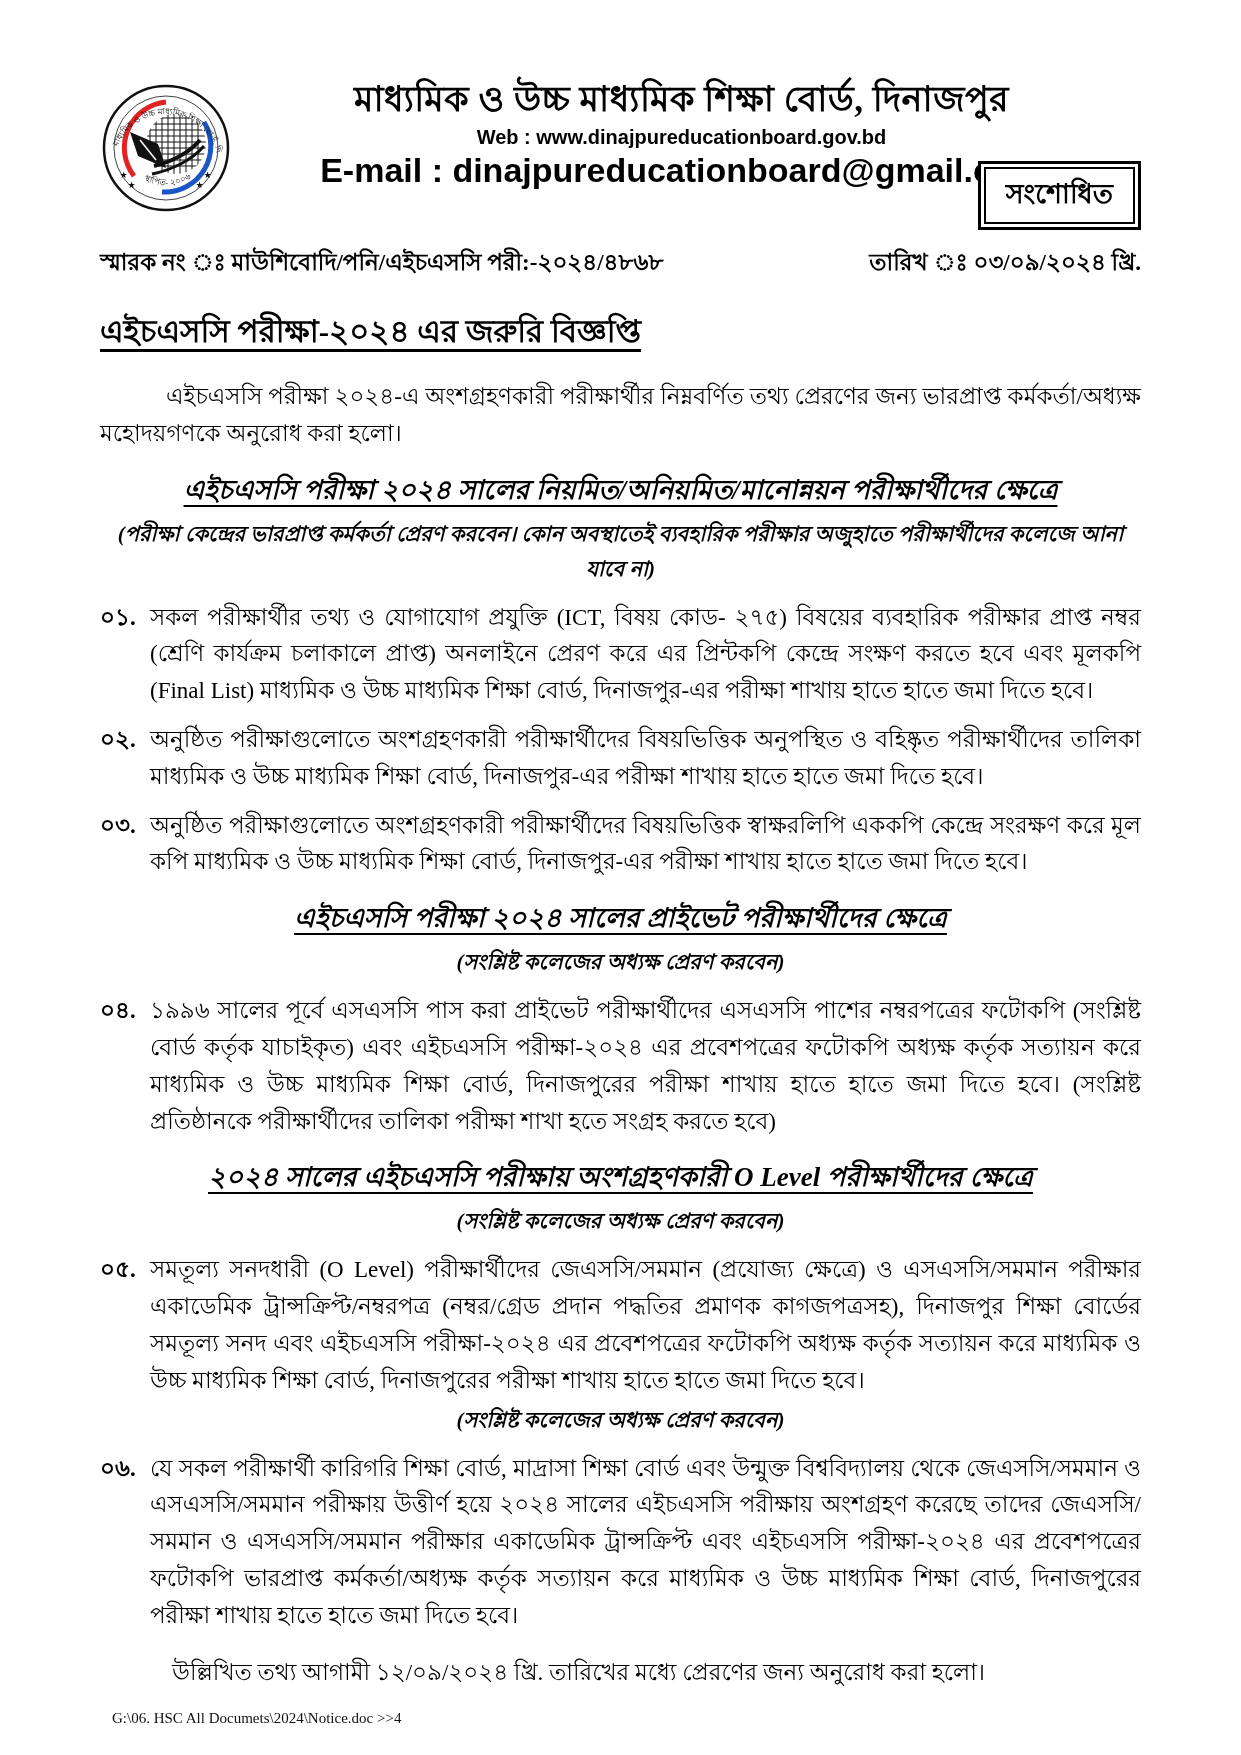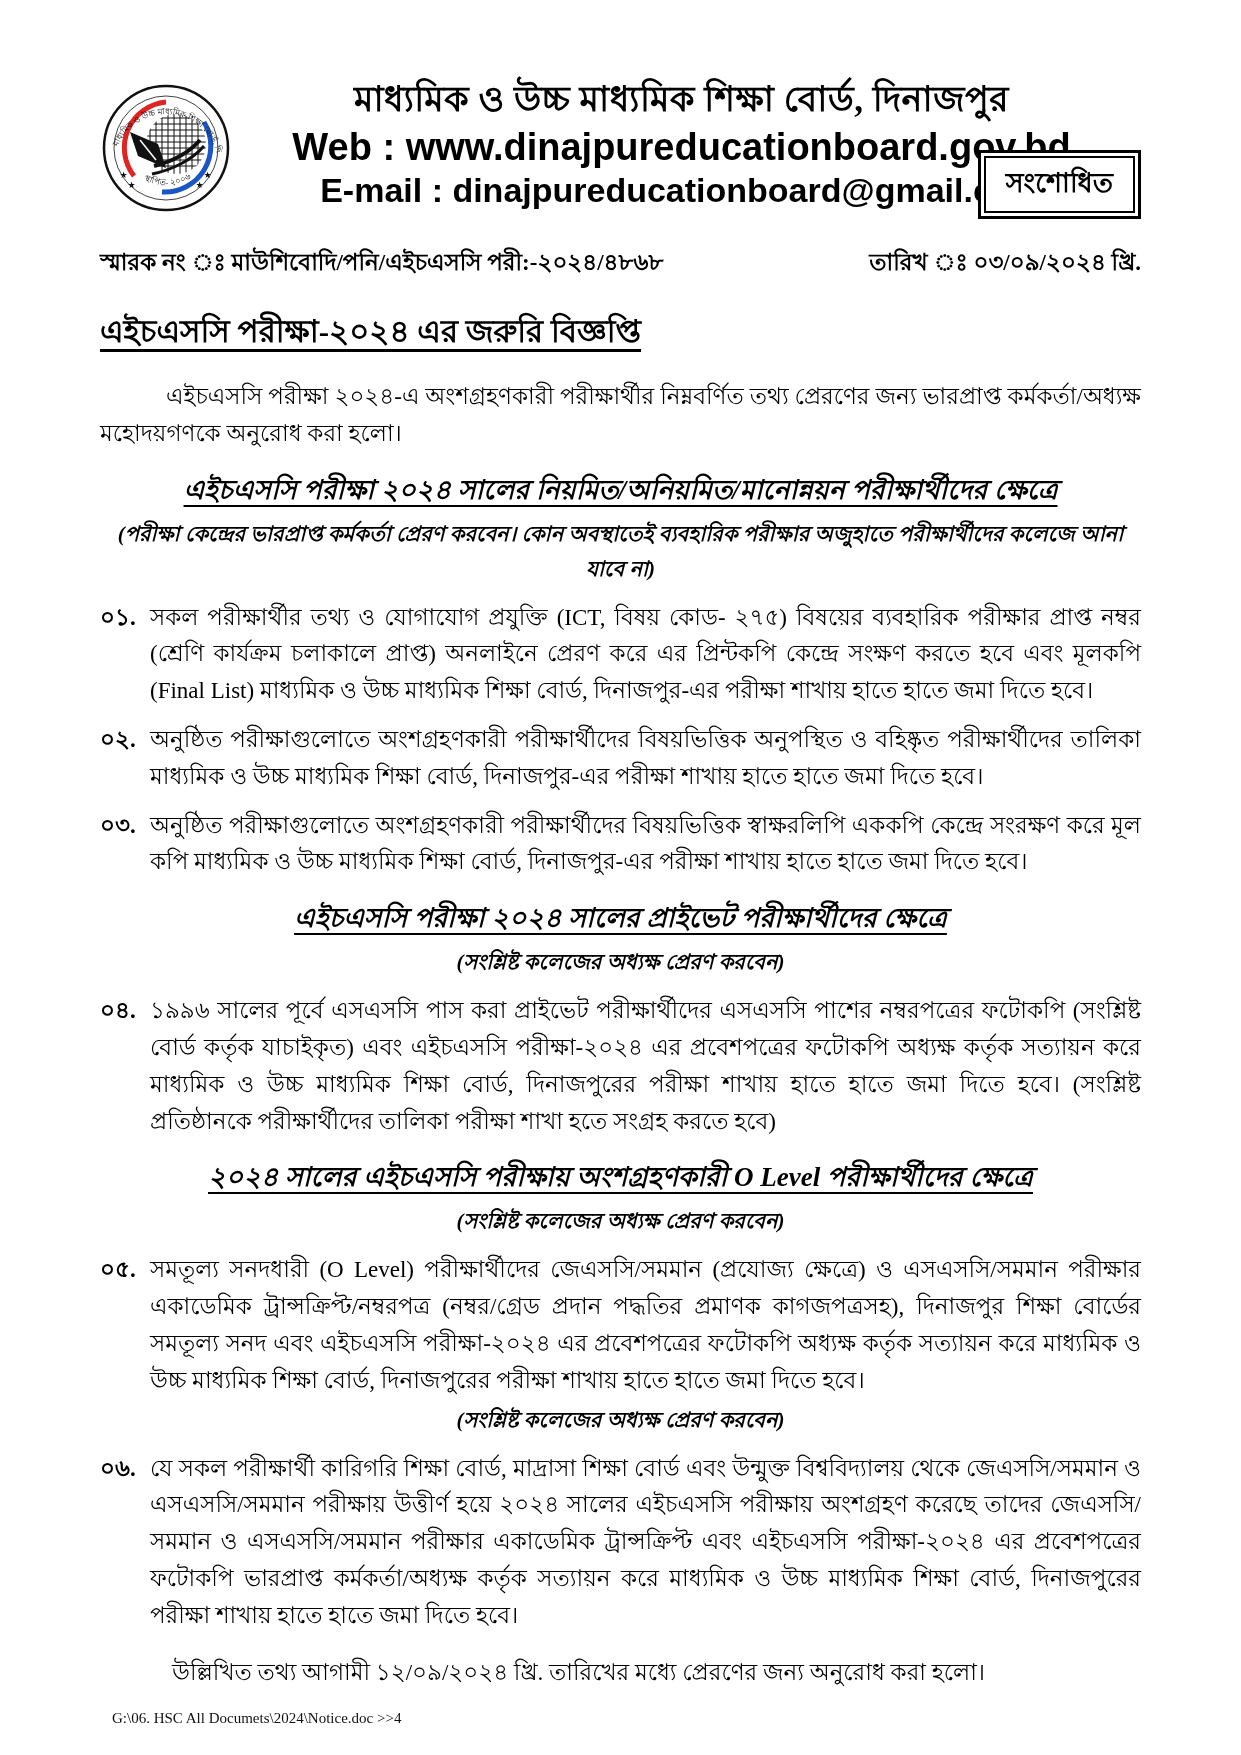--- a/index.html
+++ b/index.html
@@ -12,24 +12,24 @@
     font-family:"Liberation Serif","DejaVu Serif",serif;
     box-sizing:border-box;
     padding:78px 100px 0 100px;
     overflow:hidden;
   }
   
   .header { display:flex; align-items:flex-start; }
   .logo-wrap { flex:0 0 132px; margin-top:4px; }
   .header-center { flex:1; text-align:center; padding-right:10px; }
   .org-name { font-size:35px; font-weight:bold; line-height:1.25; letter-spacing:0.5px; }
-  .web-line  { font-family:"Liberation Sans","DejaVu Sans",sans-serif; font-size:38px; font-weight:bold; margin-top:4px; }
+  .web-line  { font-family:"Liberation Sans","DejaVu Sans",sans-serif; font-size:20px; font-weight:bold; margin-top:4px; }
   .email-line{ font-family:"Liberation Sans","DejaVu Sans",sans-serif; font-size:34px; font-weight:bold; margin-top:2px; }
   .revised-box {
-    position:absolute; right:100px; top:150px;
+    position:absolute; right:100px; top:161px;
     border:3px solid #000; padding:3px; background:#fff;
   }
   .revised-inner { border:2px solid #000; padding:4px 20px; font-size:27px; font-weight:bold; }
   
   .memo-row { display:flex; justify-content:space-between; font-size:23px; font-weight:bold; margin-top:26px; }
   
   .notice-title { text-align:left; font-size:31px; font-weight:bold; margin-top:24px; }
   .notice-title span { text-decoration:underline; text-underline-offset:7px; }
   .intro { font-size:23px; line-height:1.6; text-align:justify; text-indent:66px; margin-top:20px; }
   

